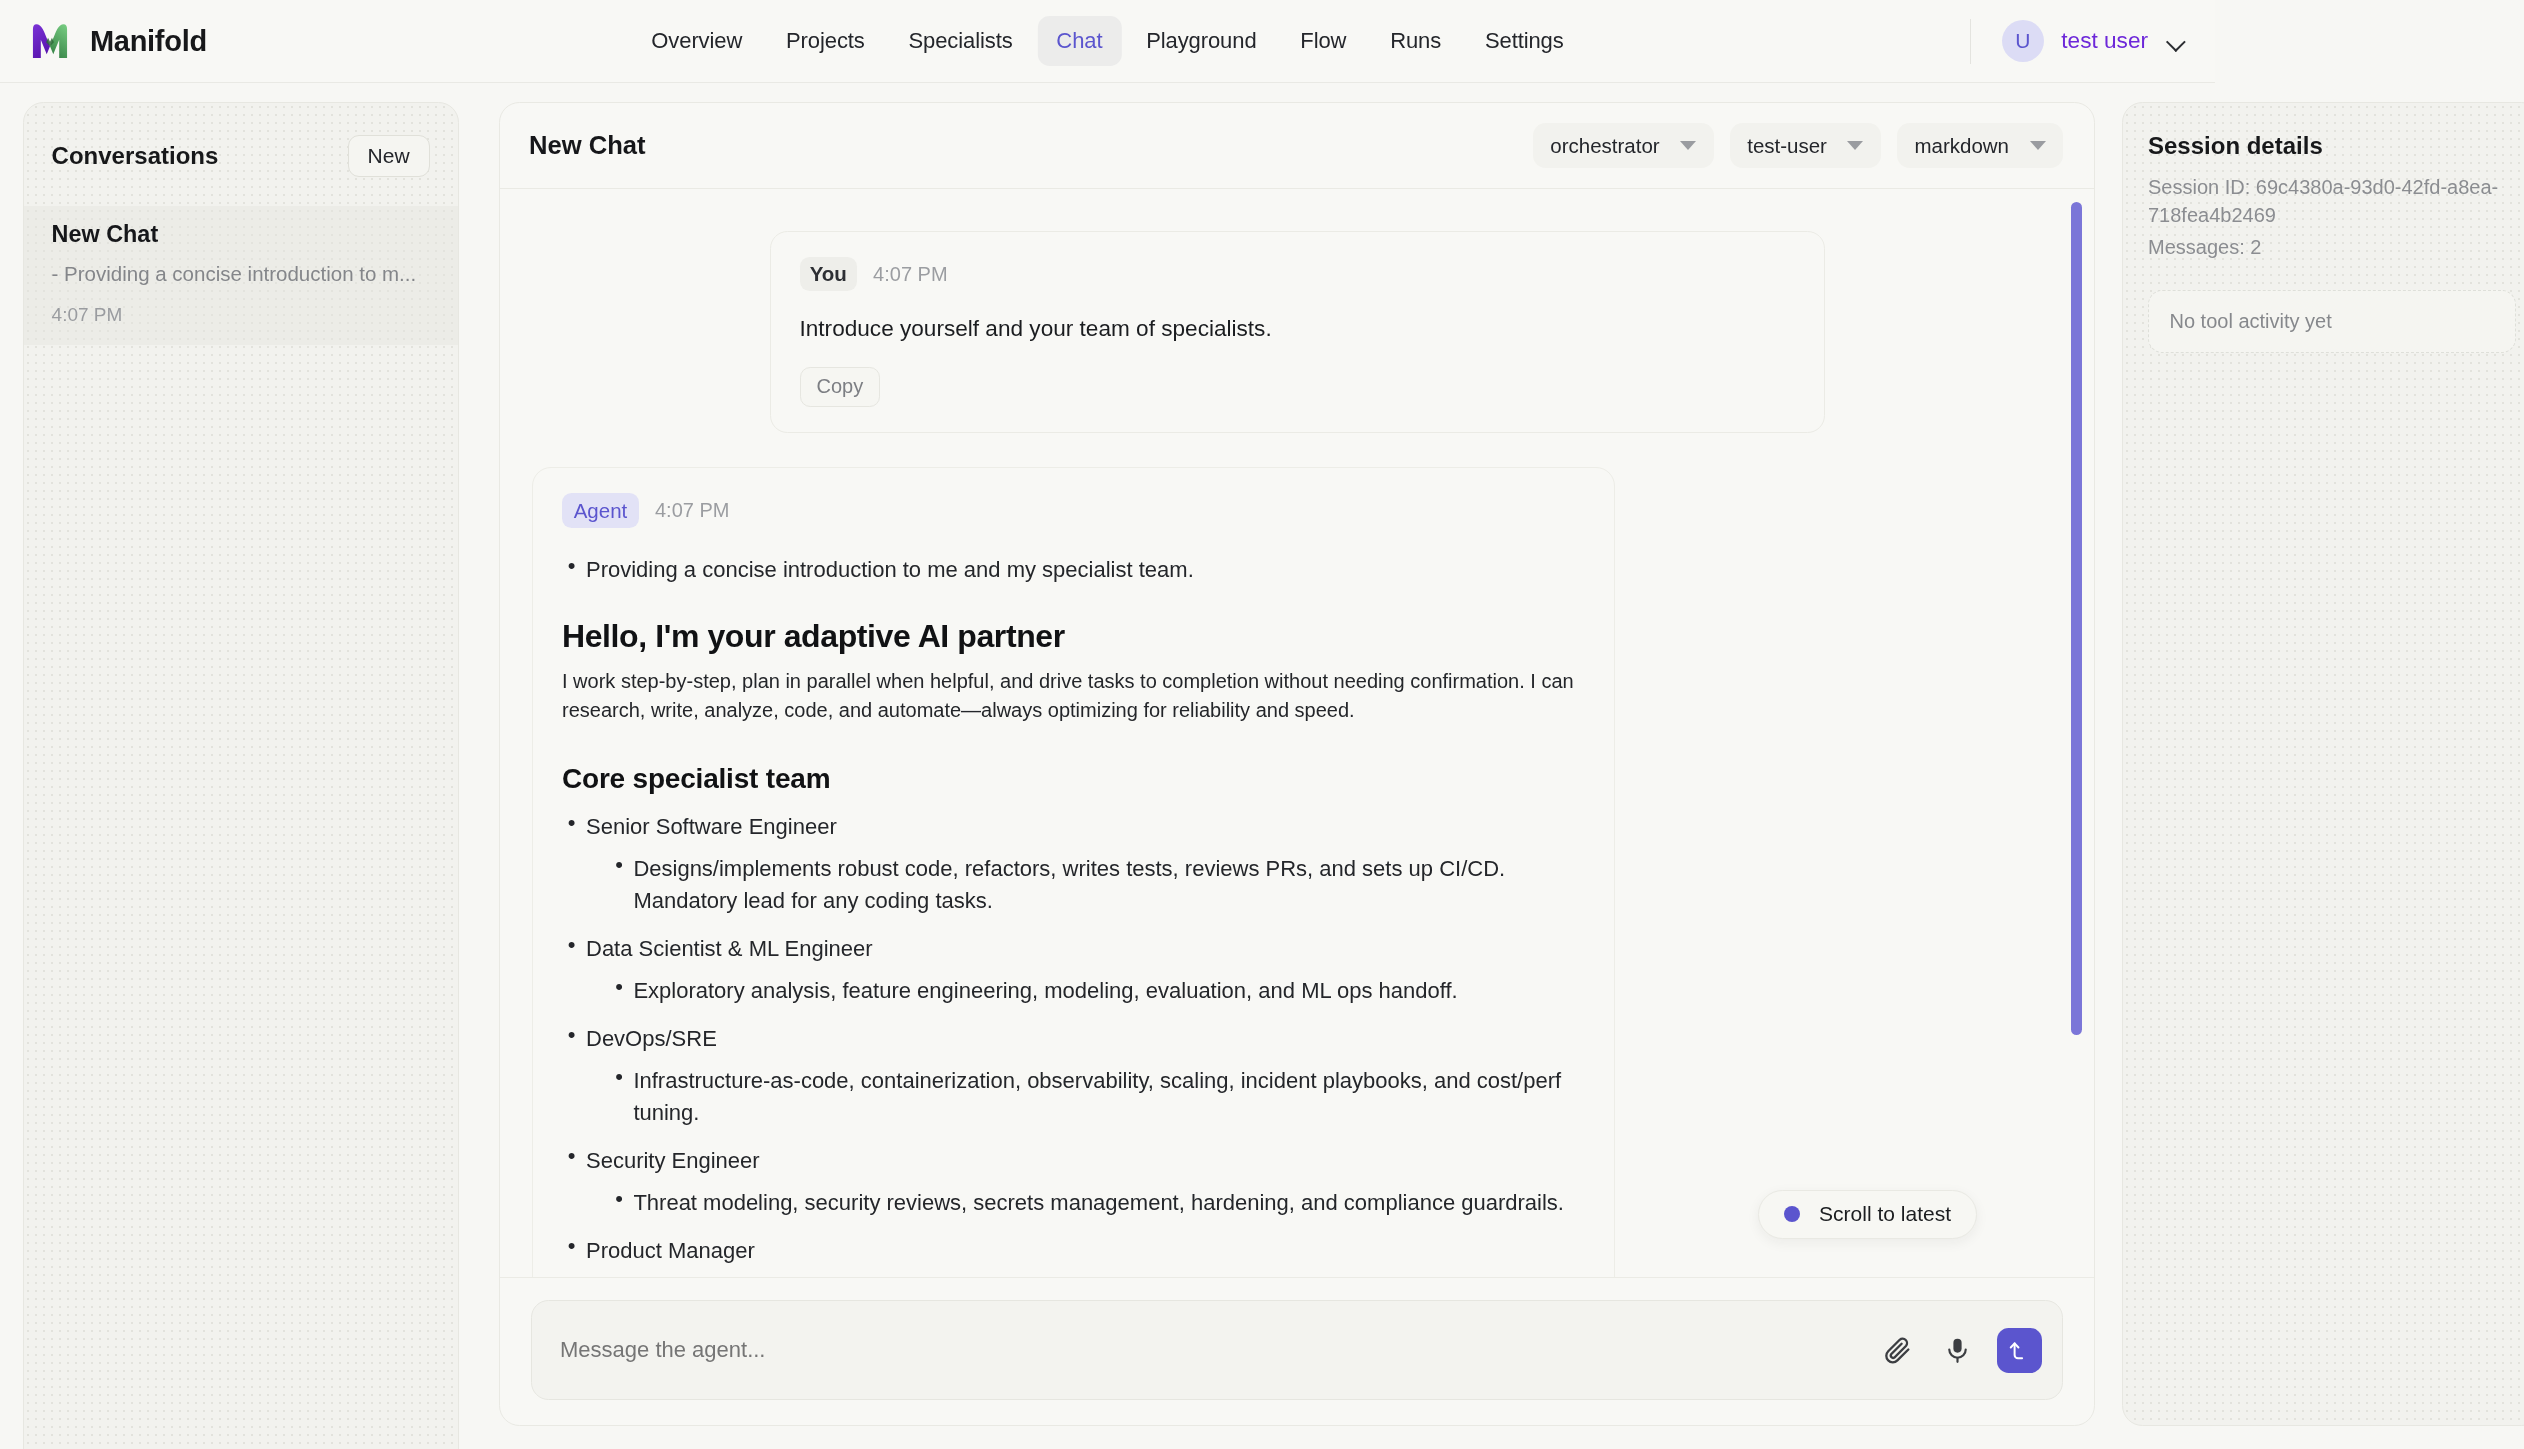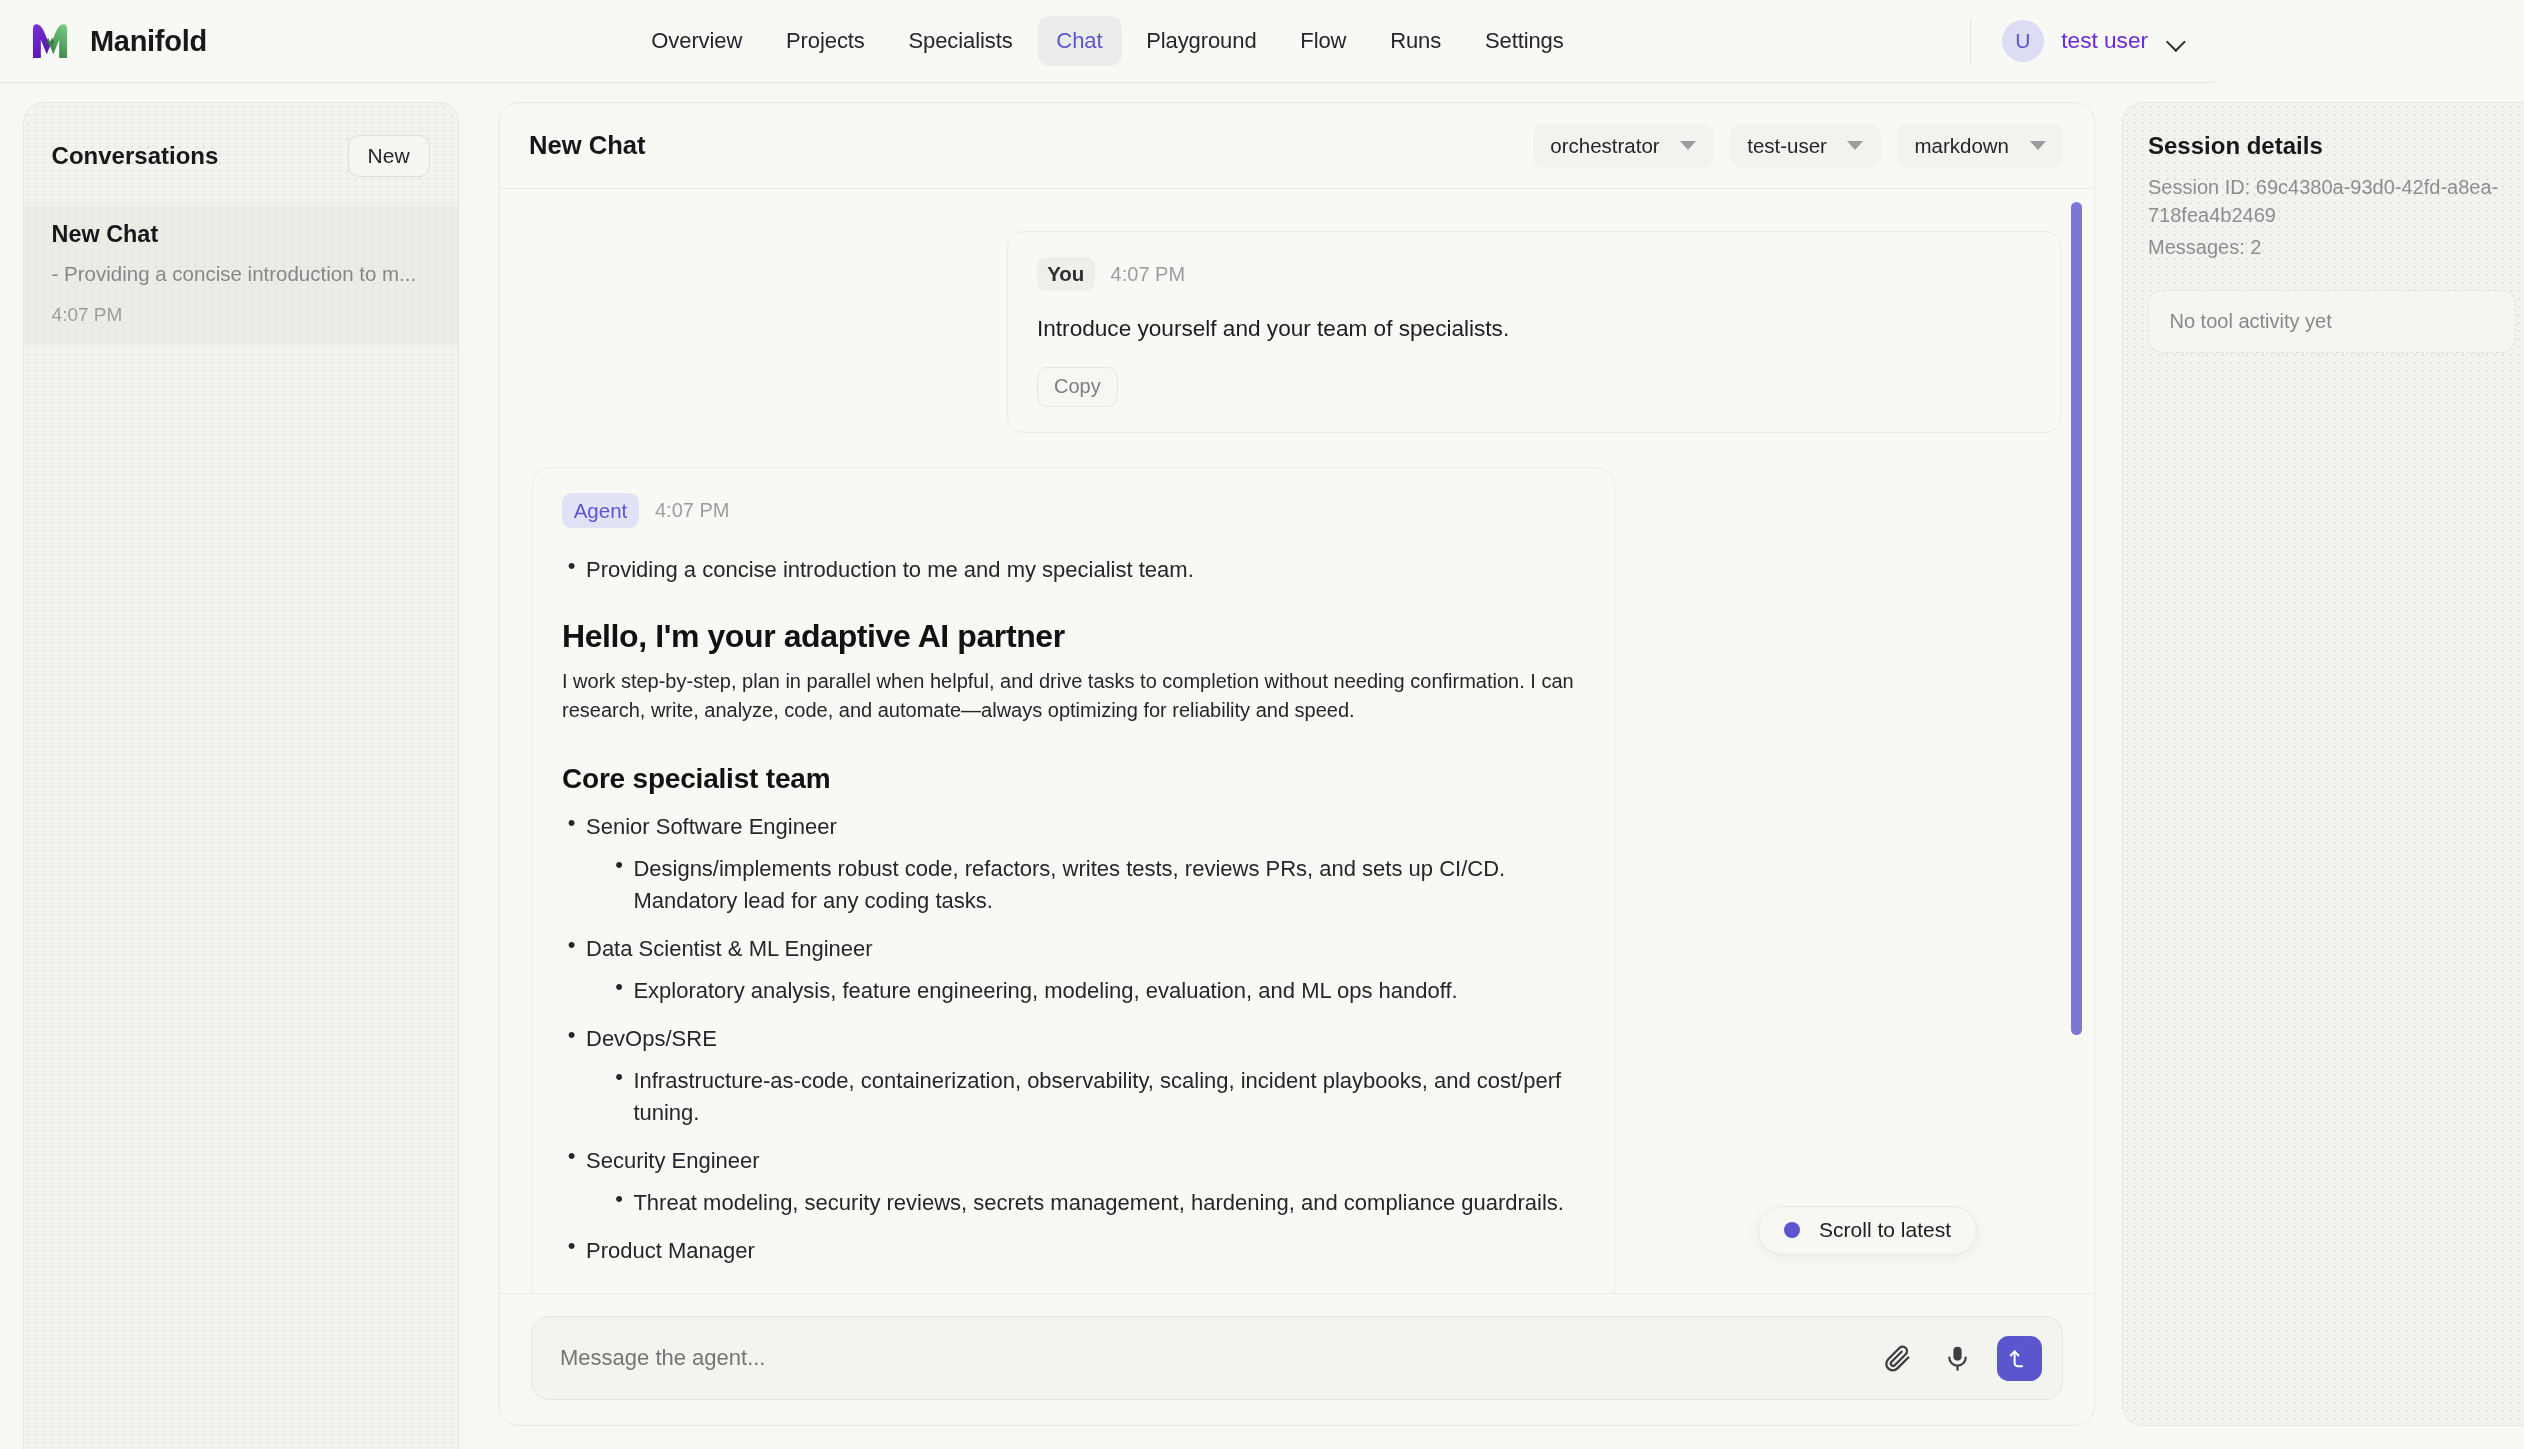--- a/index.html
+++ b/index.html
@@ -117,21 +117,21 @@
   .tri-down {
     width: 0; height: 0;
     border-left: 8px solid transparent; border-right: 8px solid transparent;
     border-top: 9.5px solid #9a9ca0;
   }
 
   .chat-scroll-area { position: relative; flex: 1; overflow: hidden; }
   .messages { padding: 26px 32px 0 32px; }
 
   
-  .msg-user-wrap { display: flex; justify-content: flex-end; }
+  .msg-user-wrap { display: flex; justify-content: center; }
   .msg-user {
     width: 1055px; margin-top: 16px;
     border: 1.5px solid #ebebe5; border-radius: 17.5px;
     background: #f8f8f5;
     padding: 25px 29px 25px 29px;
   }
   .msg-meta { display: flex; align-items: center; gap: 16px; }
   .badge-you {
     font-size: 20.5px; font-weight: 700; color: #2d2f34;
     background: #eeeeea; border-radius: 9.5px; padding: 5.1px 10.2px;
@@ -210,21 +210,21 @@
   }
   .dot-purple { width: 16px; height: 16px; border-radius: 50%; background: #5b55ce; }
   .scroll-latest-label { font-size: 21px; color: #1b1d20; font-weight: 500; }
 
   
   .composer-wrap {
     flex: 0 0 auto; border-top: 1.5px solid #ebebe5;
     padding: 22px 31px 25px 31px;
   }
   .composer {
-    height: 84px; background: #f3f3ef;
+    height: 100px; background: #f3f3ef;
     border: 1.5px solid #e6e6e0; border-radius: 17.5px;
     display: flex; align-items: center;
     padding: 0 20.5px 0 28px; gap: 19px;
   }
   .composer-input {
     flex: 1; font-size: 22px; color: #9b9da1;
     background: transparent; border: none; outline: none;
     font-family: "Liberation Sans", sans-serif;
   }
   .icon-btn {

